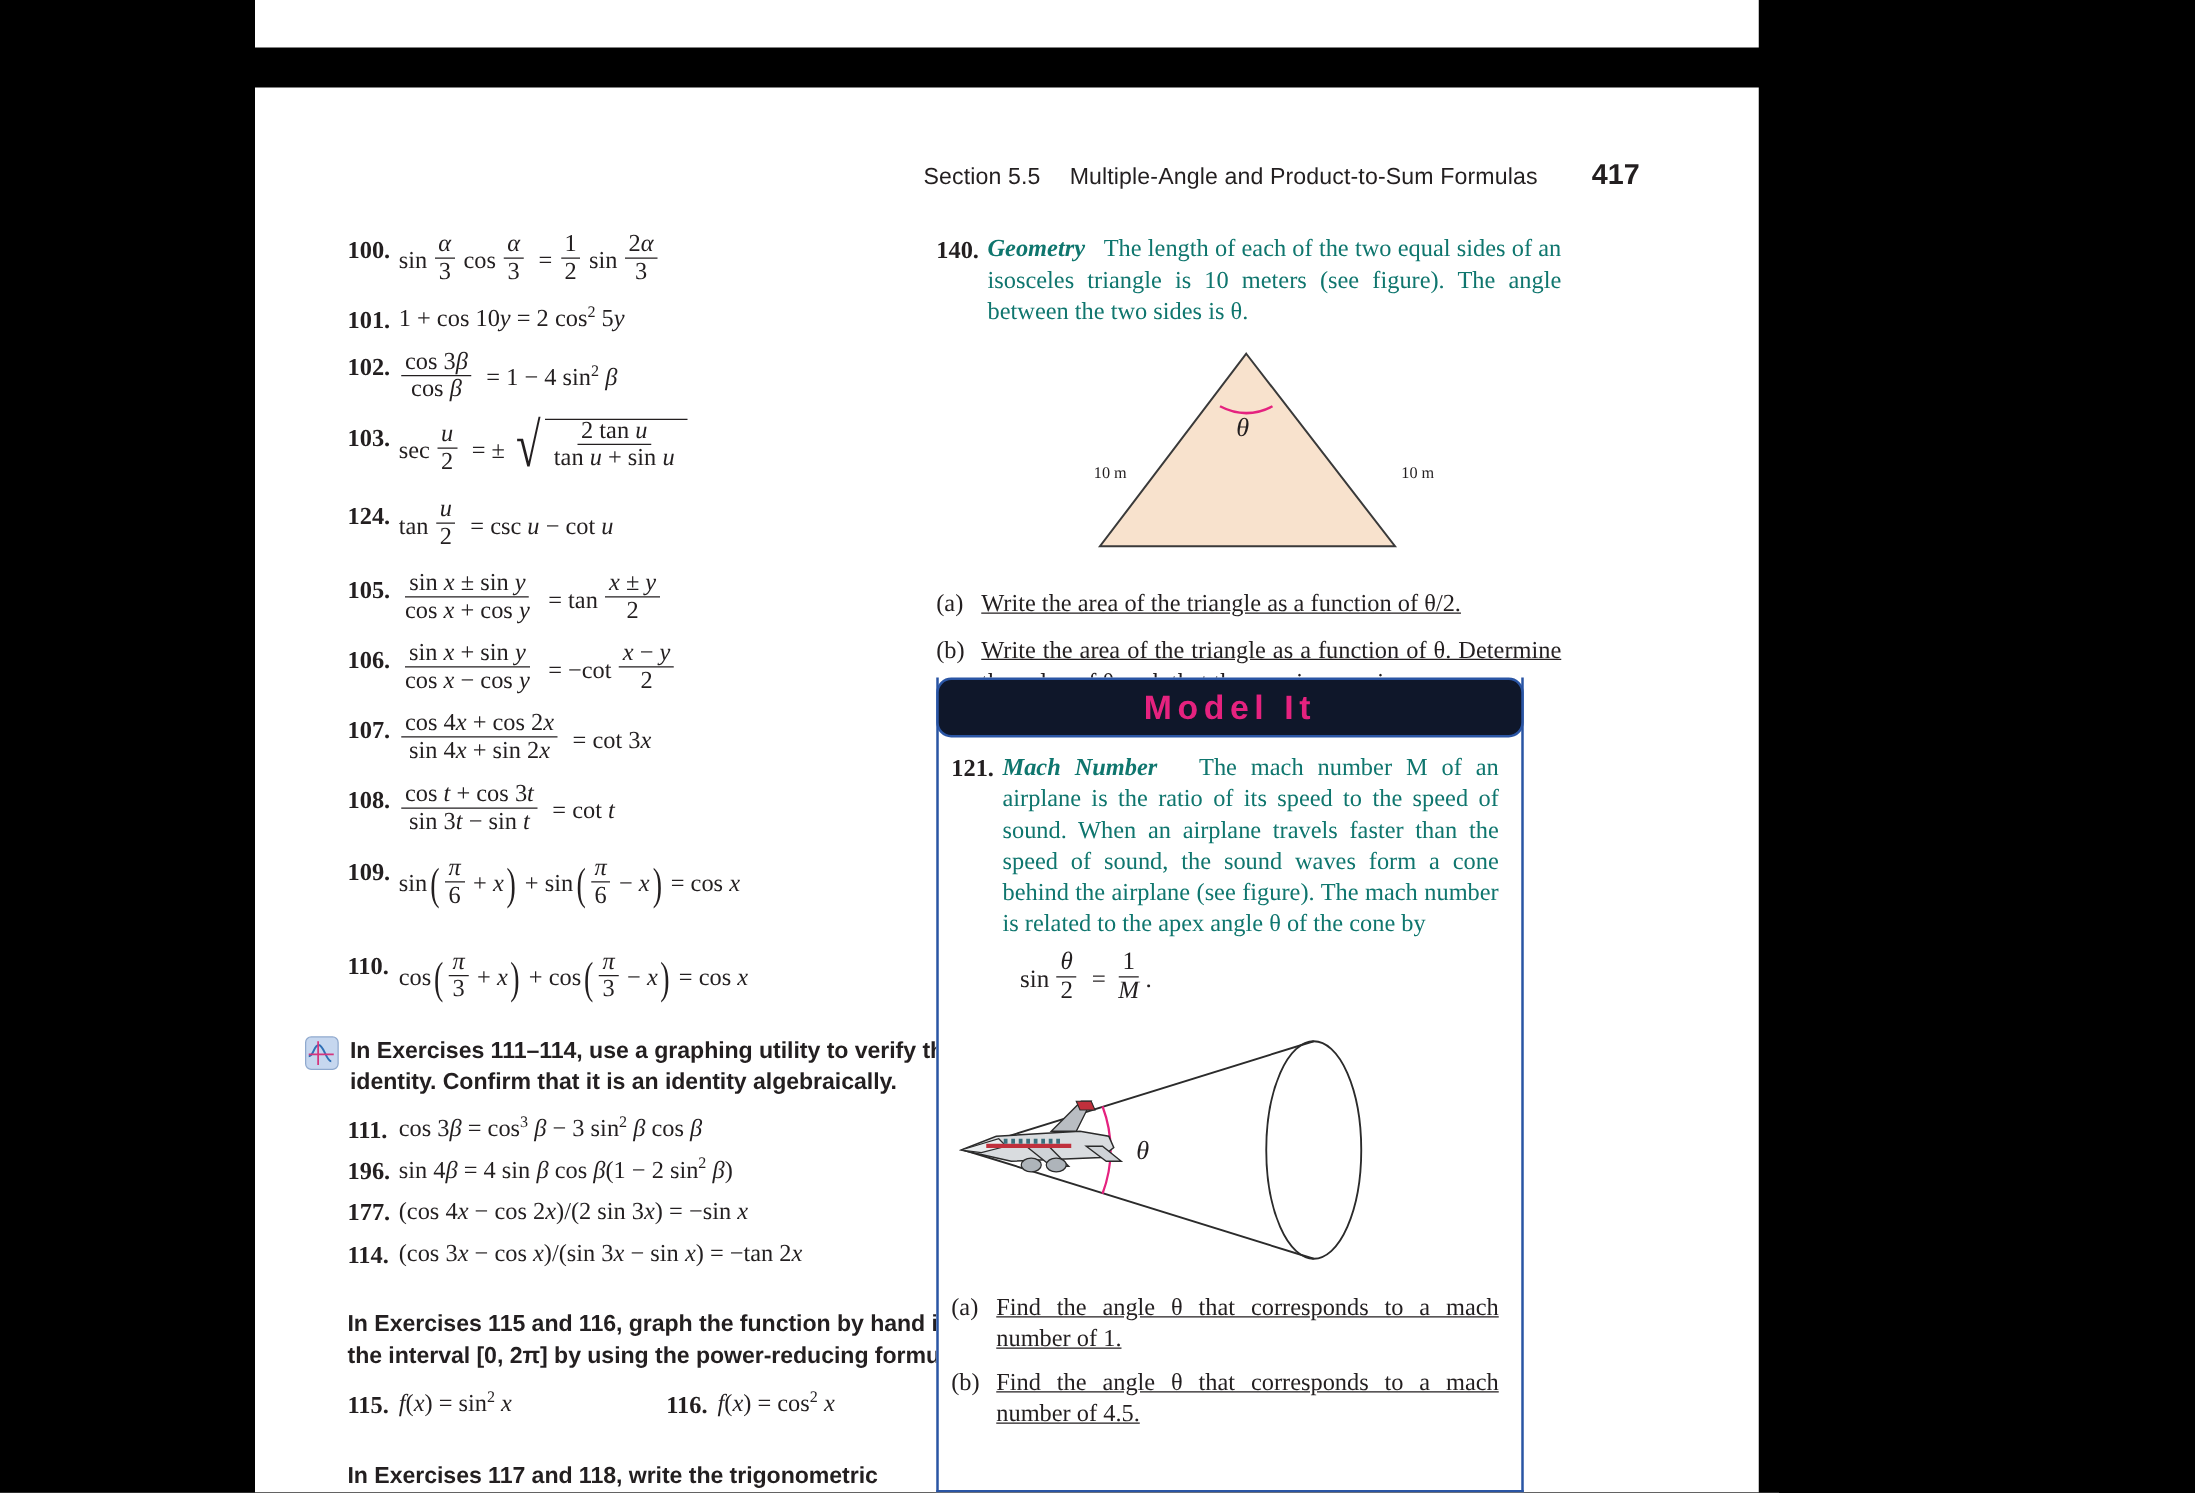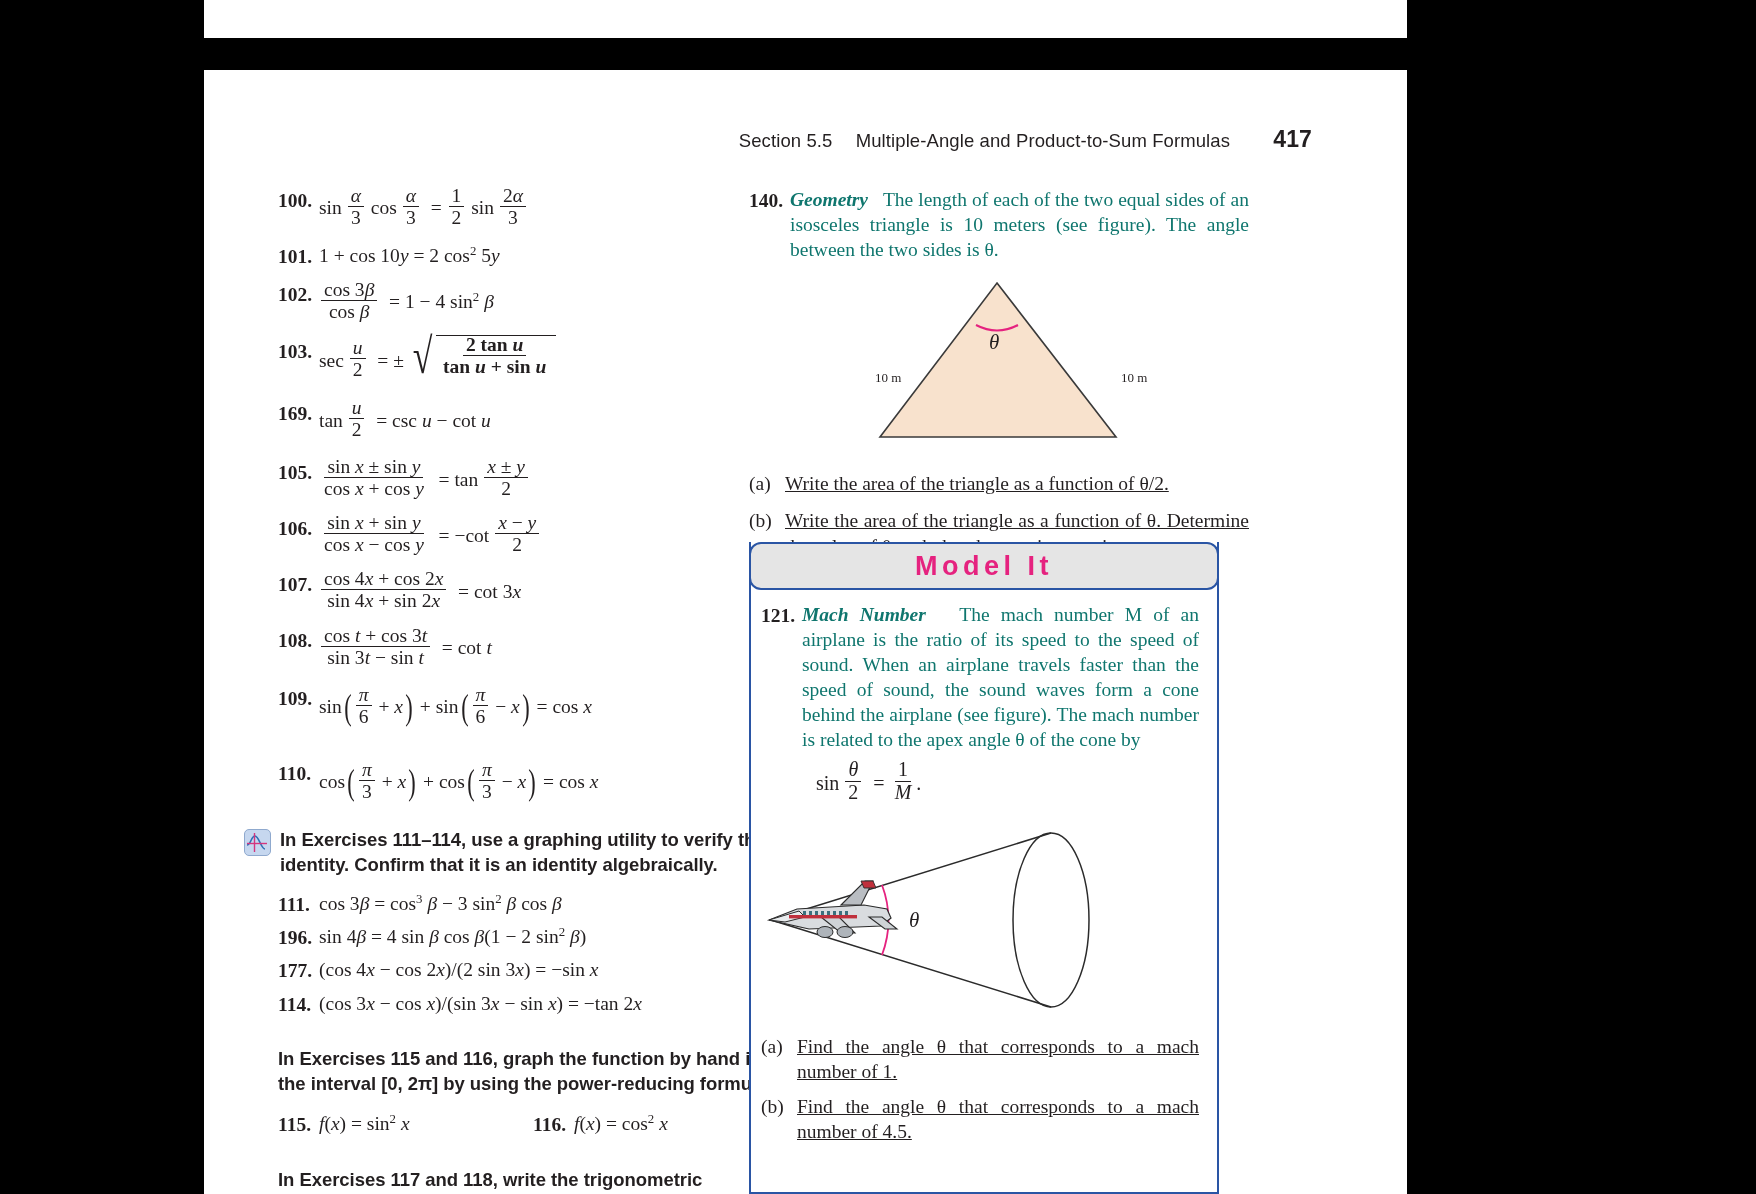--- a/index.html
+++ b/index.html
@@ -115,21 +115,20 @@
     line-height: .78;
     position: relative;
     top: .06em;
     transform: scaleX(.72);
   }
   .radicand {
     border-top: 1.2px solid #231f20;
     padding: 2px 5px 0 2px;
     display: inline-flex;
     align-items: flex-start;
-    font-weight: bold;
   }
 
   
   .direction {
     font-family: "Liberation Sans", sans-serif;
     font-weight: bold;
     font-size: 18.5px;
     line-height: 1.33;
     color: #231f20;
     letter-spacing: -0.05px;
@@ -192,21 +191,21 @@
     top: 472px;
     width: 470px;
     border: 2px solid #2a55a4;
     border-top: none;
     background: #ffffff;
     height: 652px;
   }
   .modelit-head {
     height: 48px;
     margin: 0 -2px;
-    background: #e5e5e5;
+    background: #0f172a;
     border: 2px solid #2a55a4;
     border-radius: 12px;
     display: flex;
     align-items: center;
     justify-content: center;
   }
   .modelit-head .t {
     font-family: "Liberation Sans", sans-serif;
     font-weight: bold;
     font-size: 27px;
@@ -293,21 +292,21 @@
             <span class="frac">
                   <span class="n">2 tan <span class="mi">u</span></span>
                   <span class="d">tan <span class="mi">u</span> + sin <span class="mi">u</span></span>
                 </span>
           </span>
             </span>
         </span>
       </div>
 
       <div class="ex" style="margin-bottom:16px;">
-        <span class="num">169.</span>
+        <span class="num">124.</span>
         <span class="body">
           tan <span class="frac">
               <span class="n mi">u</span>
               <span class="d">2</span>
             </span>
           &nbsp;=&nbsp;csc <span class="mi">u</span> − cot <span class="mi">u</span>
         </span>
       </div>
 
       <div class="ex" style="margin-bottom:13px;">

